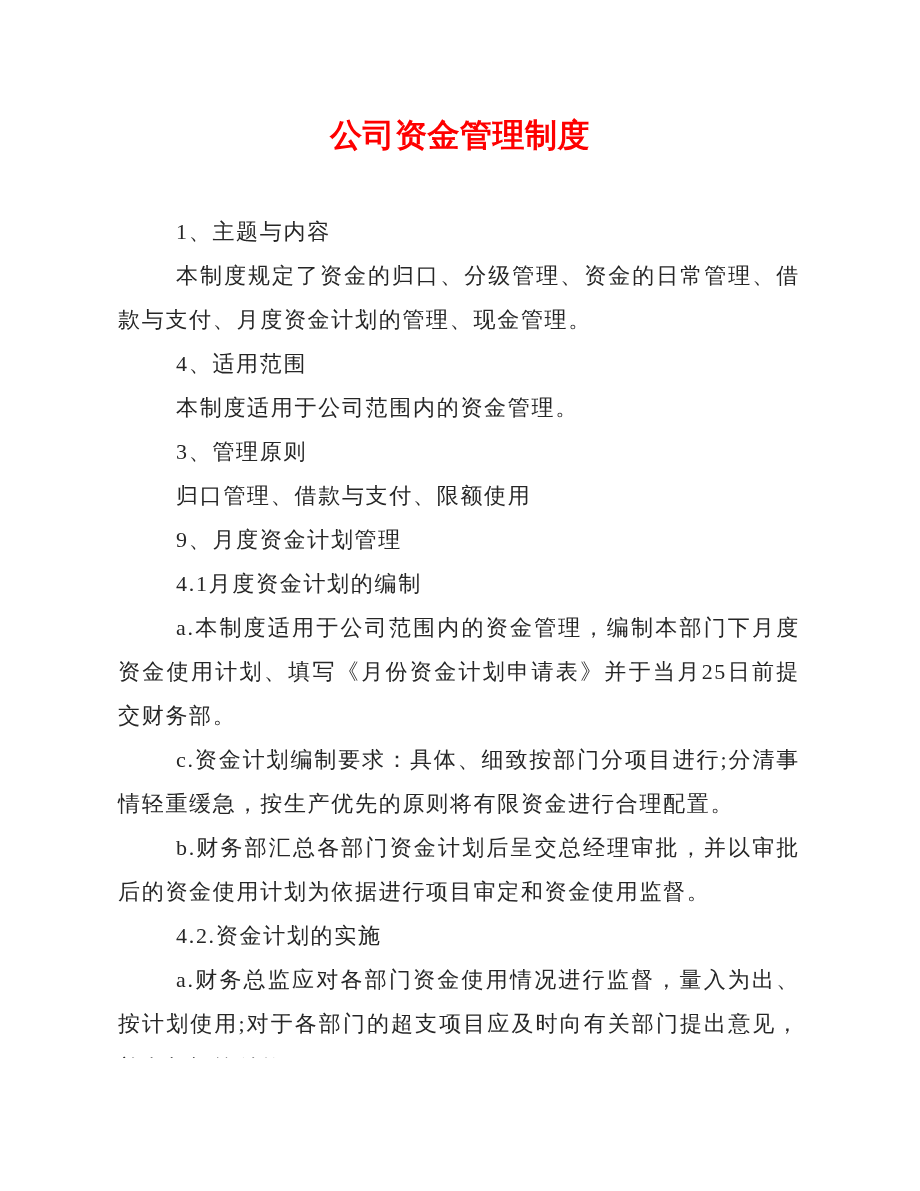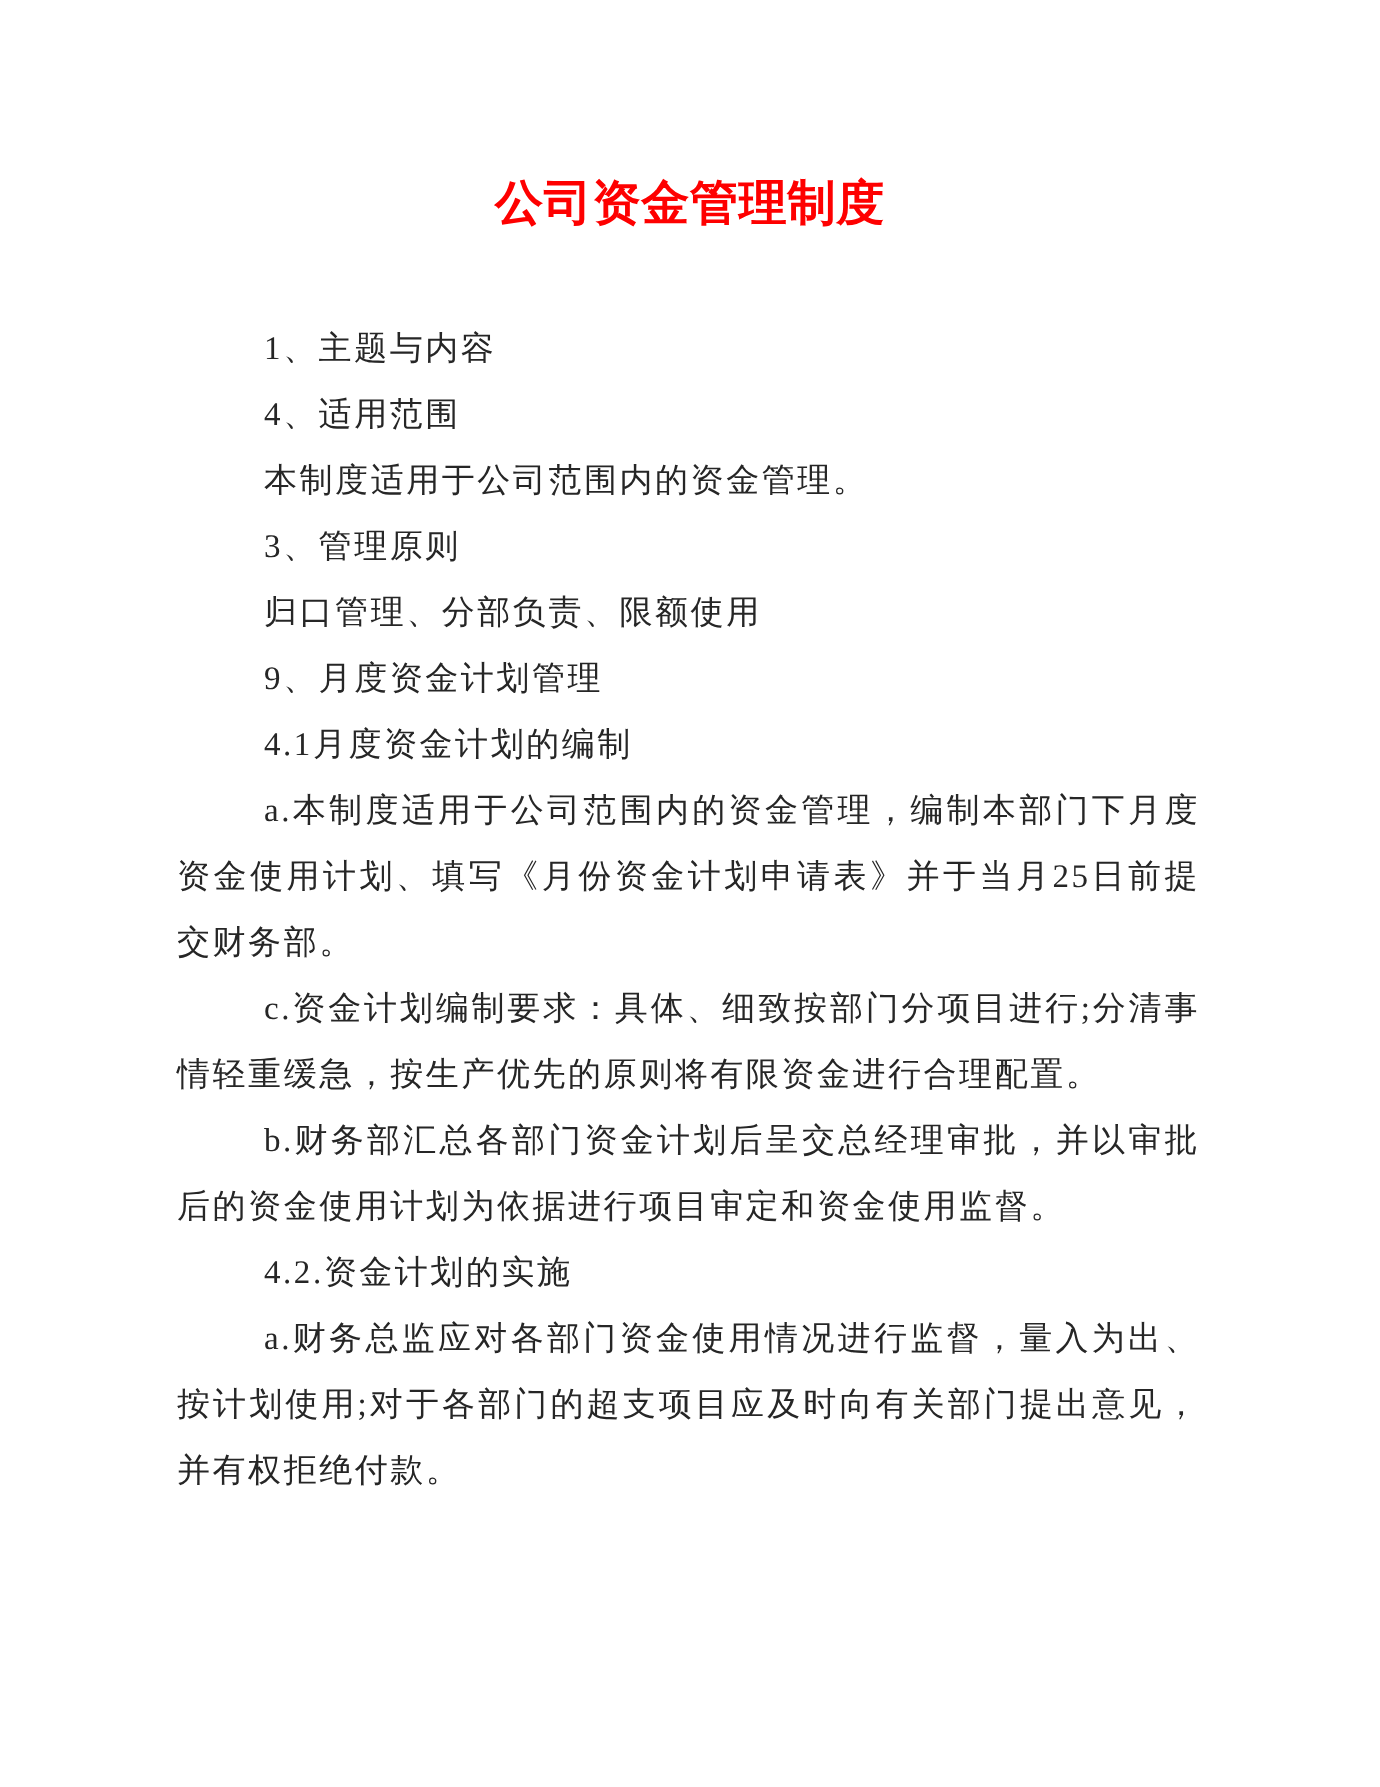--- a/index.html
+++ b/index.html
@@ -53,24 +53,25 @@
 </style>
 </head>
 <body>
 
 <div class="page">
 
   <h1 class="doc-title">公司资金管理制度</h1>
 
   <div class="doc-body">
     <p>1、主题与内容</p>
+    <p>本制度规定了资金的归口、分级管理、资金的日常管理、借款与支付、月度资金计划的管理、现金管理。</p>
     <p>4、适用范围</p>
     <p>本制度适用于公司范围内的资金管理。</p>
     <p>3、管理原则</p>
-    <p>归口管理、分部负责、限额使用</p>
+    <p>归口管理、借款与支付、限额使用</p>
     <p>9、月度资金计划管理</p>
     <p>4.1月度资金计划的编制</p>
     <p>a.本制度适用于公司范围内的资金管理，编制本部门下月度资金使用计划、填写《月份资金计划申请表》并于当月25日前提交财务部。</p>
     <p>c.资金计划编制要求：具体、细致按部门分项目进行;分清事情轻重缓急，按生产优先的原则将有限资金进行合理配置。</p>
     <p>b.财务部汇总各部门资金计划后呈交总经理审批，并以审批后的资金使用计划为依据进行项目审定和资金使用监督。</p>
     <p>4.2.资金计划的实施</p>
     <p>a.财务总监应对各部门资金使用情况进行监督，量入为出、按计划使用;对于各部门的超支项目应及时向有关部门提出意见，并有权拒绝付款。</p>
   </div>
 
   <div class="doc-footer">

